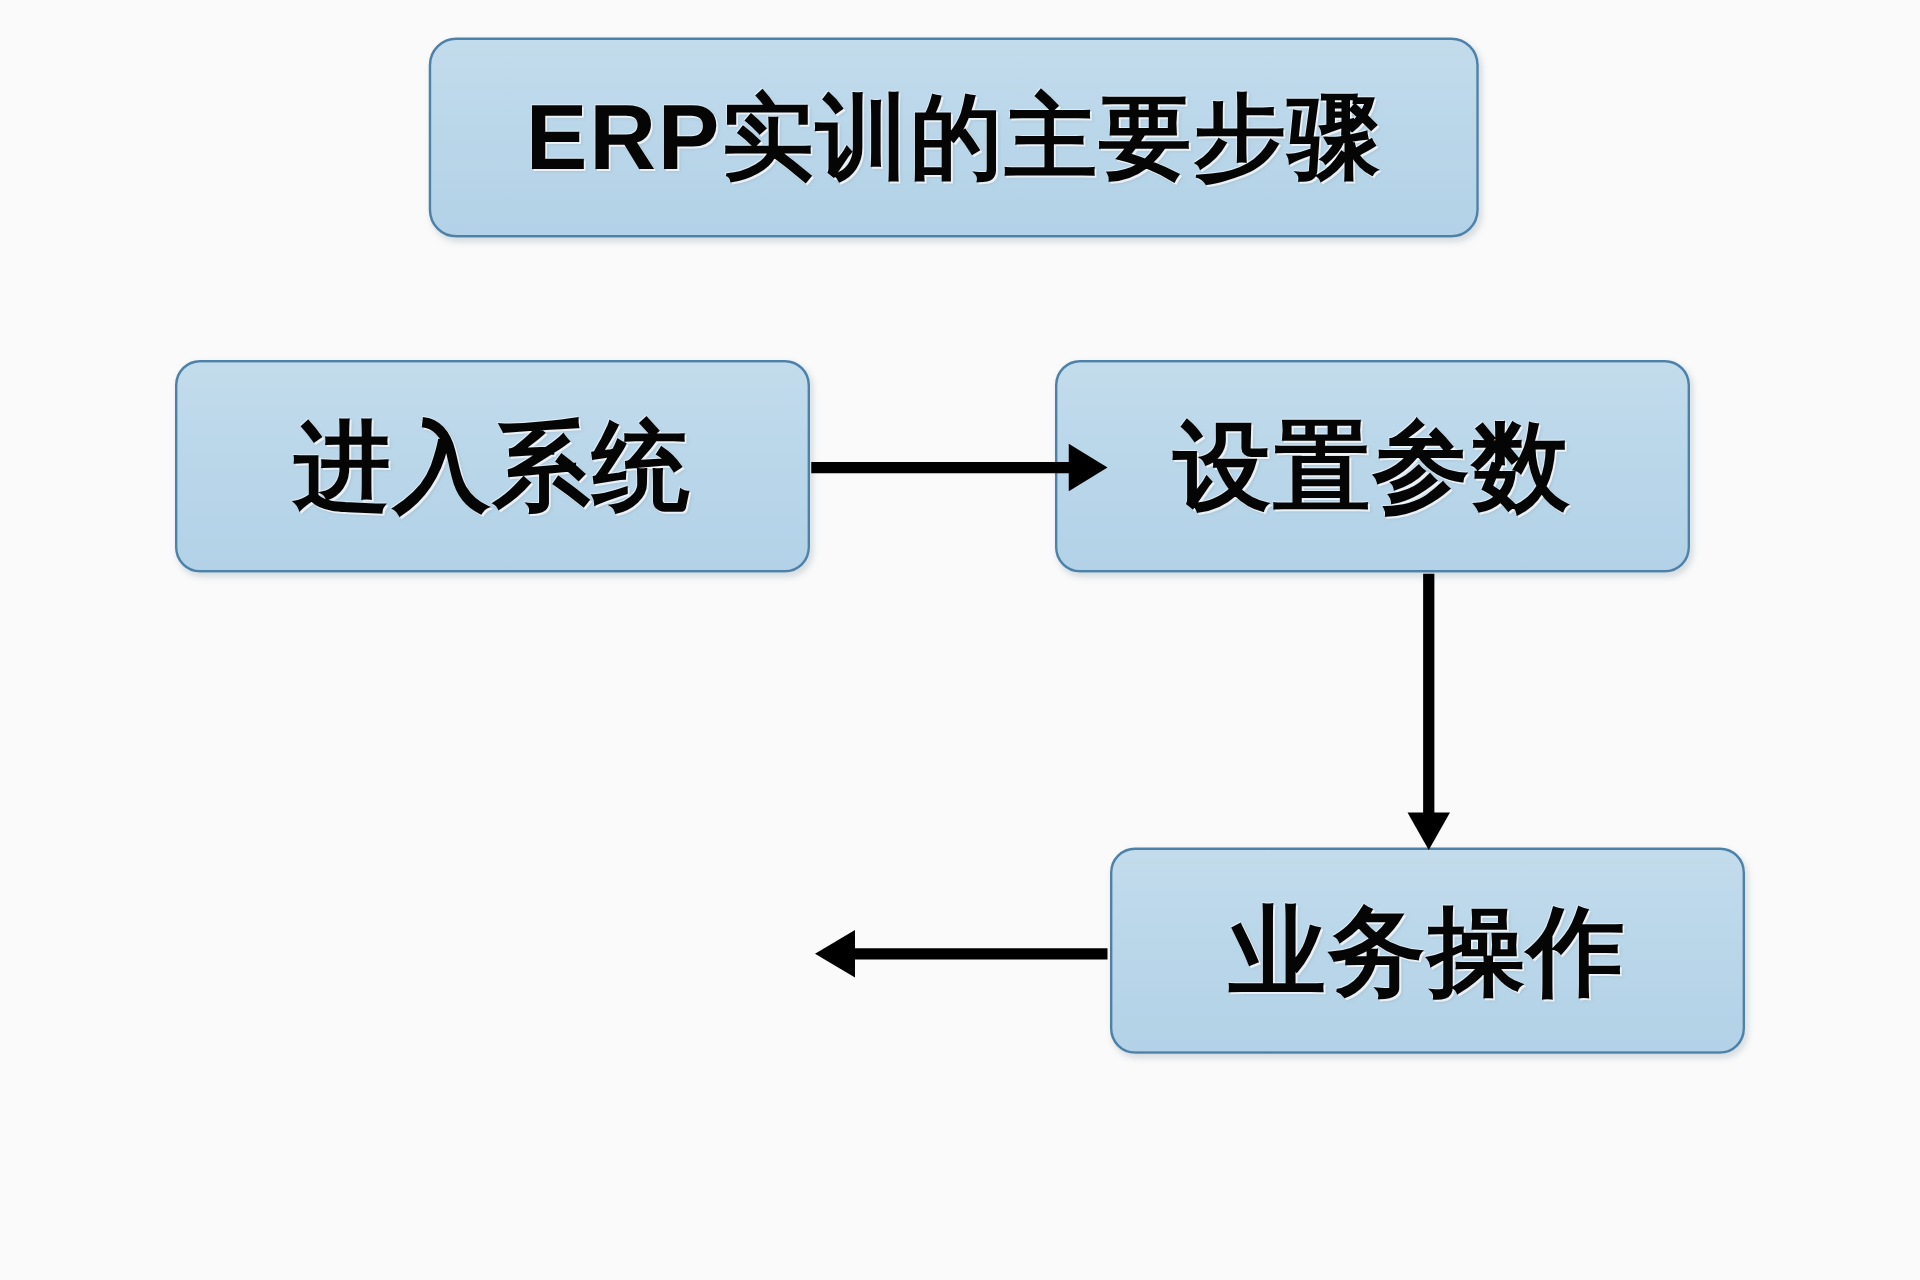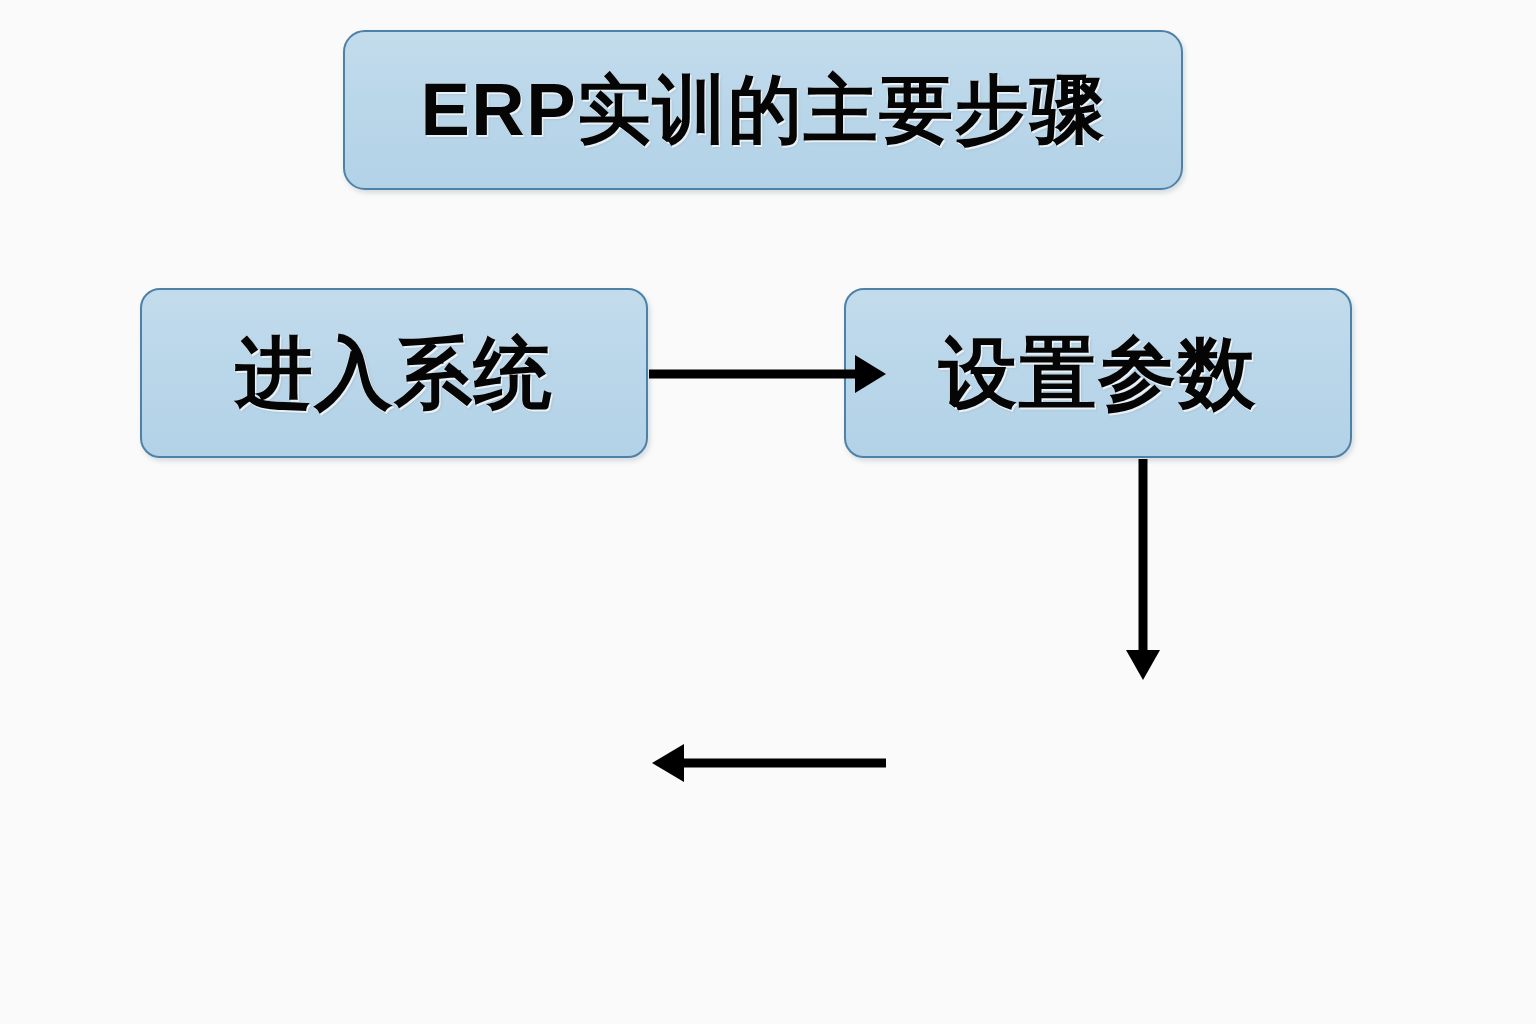--- a/index.html
+++ b/index.html
@@ -99,20 +99,23 @@
 
   <div class="node" id="node-step-1">
     <span class="node-label">进入系统</span>
   </div>
 
   <div class="node" id="node-step-2">
     <span class="node-label">设置参数</span>
   </div>
 
 
+  <div class="node" id="node-step-4">
+    <span class="node-label">业务操作</span>
+  </div>
 
   <svg id="connectors" viewBox="0 0 1536 1024">
 
     <g>
       <line class="arrow-line" x1="649" y1="374" x2="862" y2="374"></line>
       <polygon class="arrow-head" points="886,374 855,355 855,393"></polygon>
     </g>
 
     <g>
       <line class="arrow-line" x1="1143" y1="459" x2="1143" y2="655"></line>

